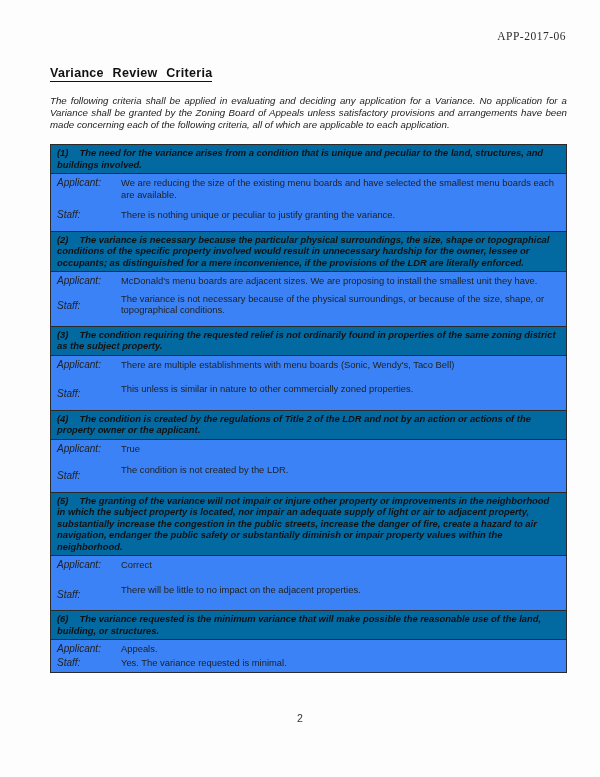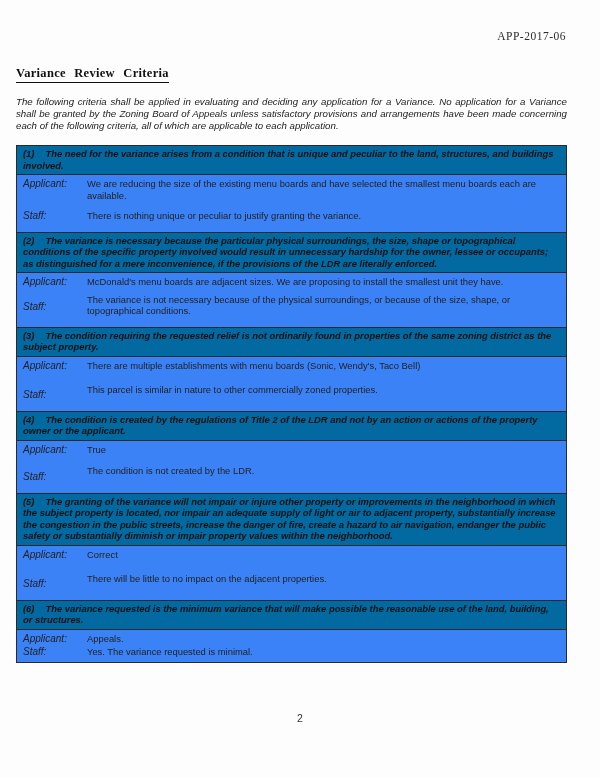--- a/index.html
+++ b/index.html
@@ -7,21 +7,21 @@
   .page {
     position: relative;
     width: 600px;
     height: 777px;
     margin: 0 auto;
     background: #fdfdfd;
     font-family: "Liberation Sans", sans-serif;
     color: #1f1f1f;
     overflow: hidden;
   }
-  .content { padding: 30px 33px 0 16px; }
+  .content { padding: 30px 33px 0 50px; }
 
   .doc-ref {
     text-align: right;
     font-family: "Liberation Serif", serif;
     font-size: 11.5px;
     letter-spacing: 0.5px;
     color: #2b2b2b;
     padding-right: 1px;
   }
 
@@ -30,21 +30,20 @@
     font-size: 12.5px;
     font-weight: bold;
     letter-spacing: 0.3px;
     word-spacing: 5px;
     color: #111;
   }
   .page-title .underline {
     display: inline-block;
     border-bottom: 1.6px solid #111;
     padding-bottom: 1px;
-    font-family: Liberation Serif, serif;
   }
 
   .intro {
     margin-top: 13px;
     font-style: italic;
     font-size: 9.7px;
     line-height: 12px;
     text-align: justify;
     color: #222;
   }
@@ -154,21 +153,21 @@
         <div class="sec-header">
           <span class="sec-num">(3)</span><span class="sec-text">The condition requiring the requested relief is not ordinarily found in properties of the same zoning district as the subject property.</span>
         </div>
         <div class="sec-body">
           <div class="qa-row">
             <span class="qa-label">Applicant:</span>
             <span class="qa-text">There are multiple establishments with menu boards (Sonic, Wendy's, Taco Bell)</span>
           </div>
           <div class="qa-row gap13 lablow5">
             <span class="qa-label">Staff:</span>
-            <span class="qa-text">This parcel is similar in nature to other commercially zoned properties.</span>
+            <span class="qa-text">This unless is similar in nature to other commercially zoned properties.</span>
           </div>
         </div>
       </section>
 
       <section class="criteria-section">
         <div class="sec-header">
           <span class="sec-num">(4)</span><span class="sec-text">The condition is created by the regulations of Title 2 of the LDR and not by an action or actions of the property owner or the applicant.</span>
         </div>
         <div class="sec-body">
           <div class="qa-row">

